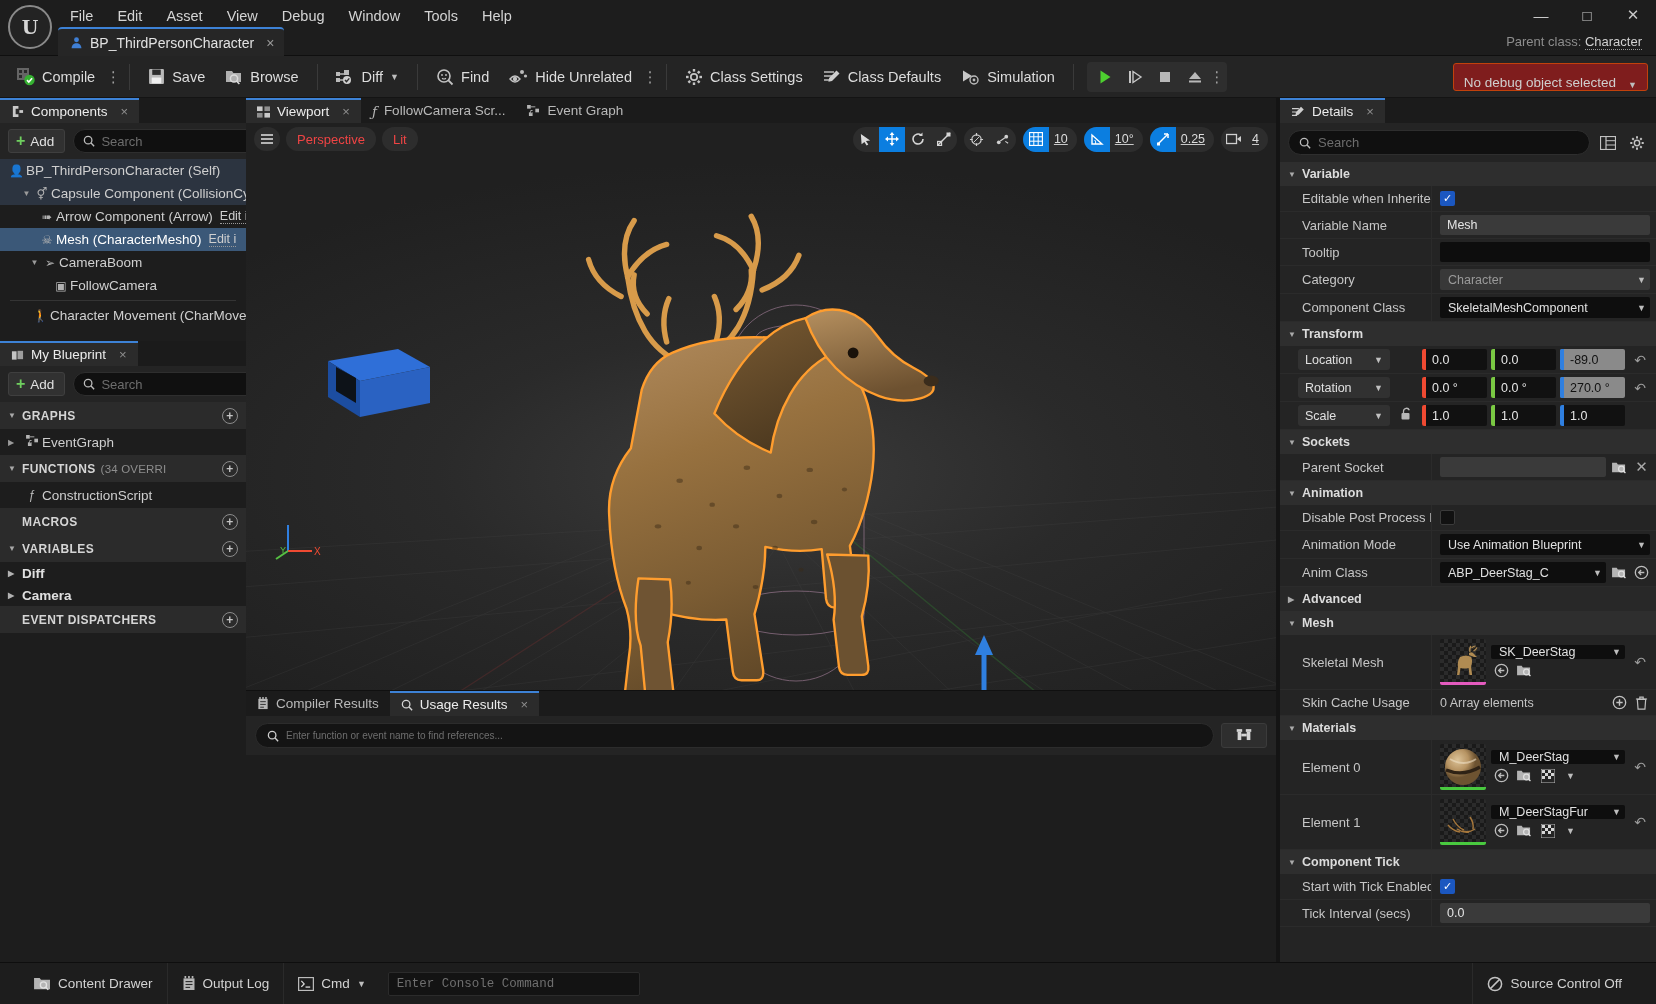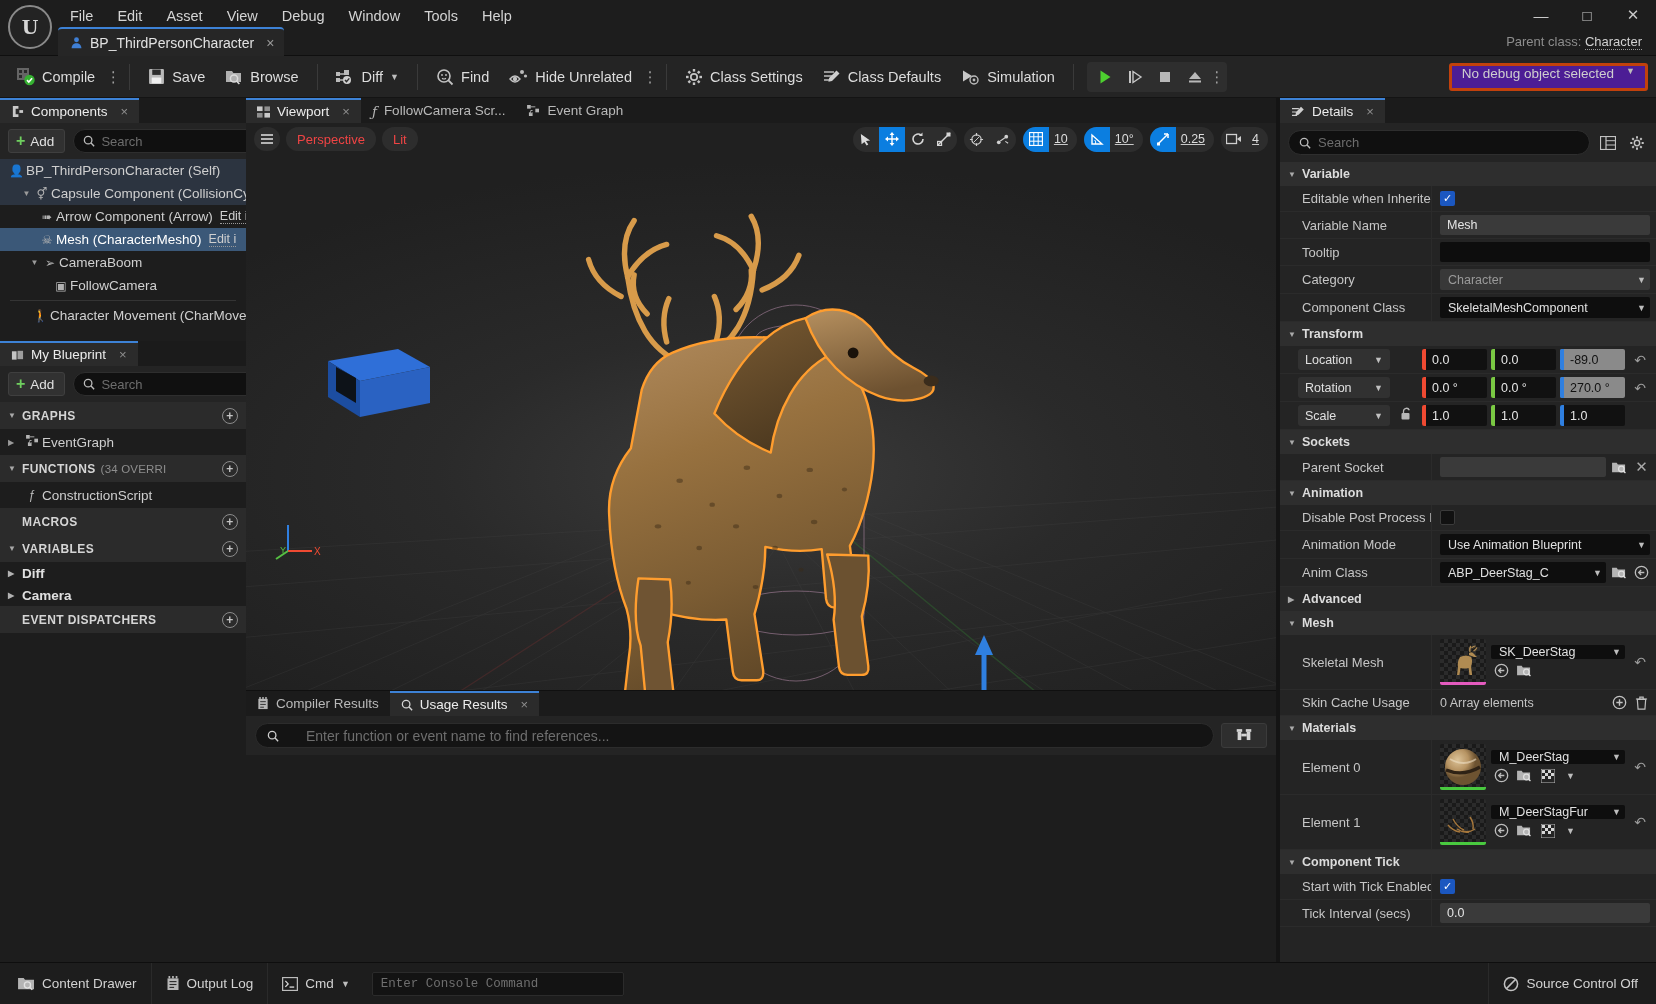--- a/index.html
+++ b/index.html
@@ -54,22 +54,22 @@
     width: 14px; height: 32px; display: flex; align-items: center; justify-content: center;
     color: #9f9f9f; font-size: 15px; cursor: pointer; letter-spacing: 0;
   }
   .tb-sep { width: 1px; height: 26px; background: #3a3a3a; margin: 0 7px; }
   .play-group {
     display: flex; align-items: center; background: #2e2e2e; border-radius: 4px;
     height: 30px; padding: 0 3px; margin-left: 4px;
   }
   .play-btn { width: 30px; height: 28px; display: flex; align-items: center; justify-content: center; cursor: pointer; border-radius: 3px;}
   .debug-select {
-    margin-left: auto; height: 28px; background: #4c1d95; border: 3px solid #c2410c;
-    border-radius: 3px; display: flex; align-items: flex-start; padding: 0 10px; gap: 12px;
+    margin-left: auto; height: 28px; background: #7f1d1d; border: 1px solid #c2410c;
+    border-radius: 3px; display: flex; align-items: flex-end; padding: 0 10px; gap: 12px;
     font-size: 13.5px; color: #cfcfcf; cursor: pointer;
   }
 
   
   .body { flex: 1; display: flex; min-height: 0; background: #141414; }
 
   
   .panel-tabbar { display: flex; align-items: flex-end; height: 25px; background: #1b1b1b; }
   .panel-tab {
     display: flex; align-items: center; gap: 7px; height: 25px; padding: 0 11px;
@@ -162,21 +162,21 @@
   
   .results-panel { height: 272px; flex: none; background: #1b1b1b; display: flex; flex-direction: column; border-top: 1px solid #101010;}
   .results-body { flex: 1; background: #1d1d1d; }
   .find-bar { display: flex; align-items: center; gap: 7px; padding: 7px 9px; background: #242424; }
   .find-input {
     flex: 1; height: 25px; background: #141414; border: 1px solid #2c2c2c; border-radius: 13px;
     display: flex; align-items: center; gap: 7px; padding: 0 11px;
   }
   .find-input input {
     flex: 1; background: transparent; border: none; outline: none; color: #eab308;
-    font-size: 14px; font-family: "Liberation Sans", sans-serif; margin-left: 20px;
+    font-size: 10px; font-family: "Liberation Sans", sans-serif;
   }
   .find-input input::placeholder { color: #6e6e6e; }
   .find-btn {
     width: 46px; height: 25px; background: #2e2e2e; border: 1px solid #3b3b3b; border-radius: 3px;
     display: flex; align-items: center; justify-content: center; color: #d6d6d6; cursor: pointer;
   }
 
   
   .rightcol { width: 376px; flex: none; display: flex; flex-direction: column; background: #242424; }
   .det-search { display: flex; align-items: center; gap: 7px; padding: 7px 8px; background: #242424; }
@@ -244,21 +244,21 @@
   }
   .thumb .ul { position: absolute; left: 0; right: 0; bottom: 0; height: 3px; }
   .asset-col { flex: 1; min-width: 0; display: flex; flex-direction: column; gap: 3px; }
   .asset-icons { display: flex; align-items: center; gap: 6px; padding-left: 2px; }
   .mini-ico { width: 17px; height: 17px; display: flex; align-items: center; justify-content: center; color: #bdbdbd; font-size: 12px; cursor: pointer;}
   .arr-info { font-size: 12.5px; color: #c3c3c3; flex: 1; }
 
   
   .statusbar {
     height: 42px; flex: none; background: #1d1d1d; display: flex; align-items: center;
-    border-top: 1px solid #0e0e0e; padding: 0 4px;
+    border-top: 1px solid #0e0e0e; padding: 0 20px;
   }
   .sb-btn {
     display: flex; align-items: center; gap: 7px; height: 100%; padding: 0 14px;
     font-size: 13.5px; color: #d2d2d2; cursor: pointer; border-right: 1px solid #2a2a2a;
   }
   .cmd-input {
     width: 252px; height: 24px; background: #131313; border: 1px solid #2b2b2b; border-radius: 2px;
     display: flex; align-items: center; padding: 0 8px; margin-left: 8px;
     font-family: "Liberation Mono", monospace; font-size: 12.5px; color: #6f6f6f;
   }

